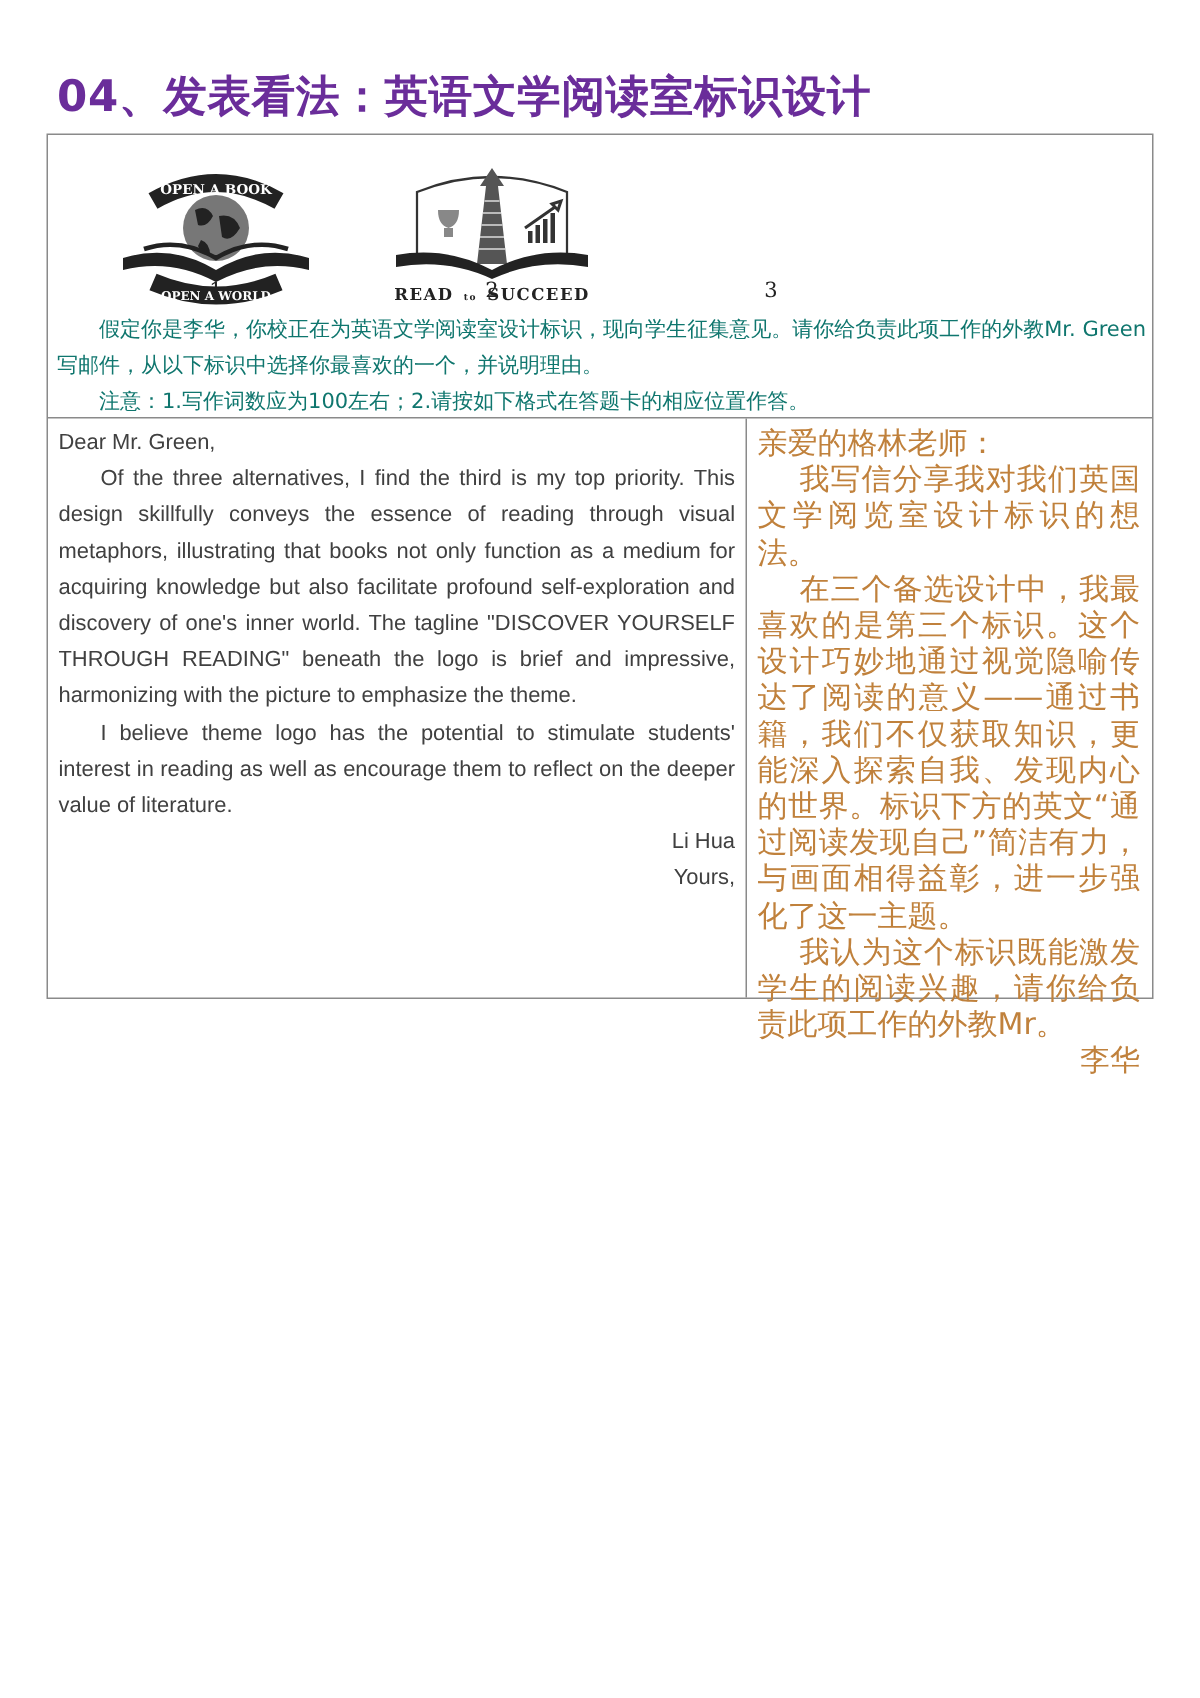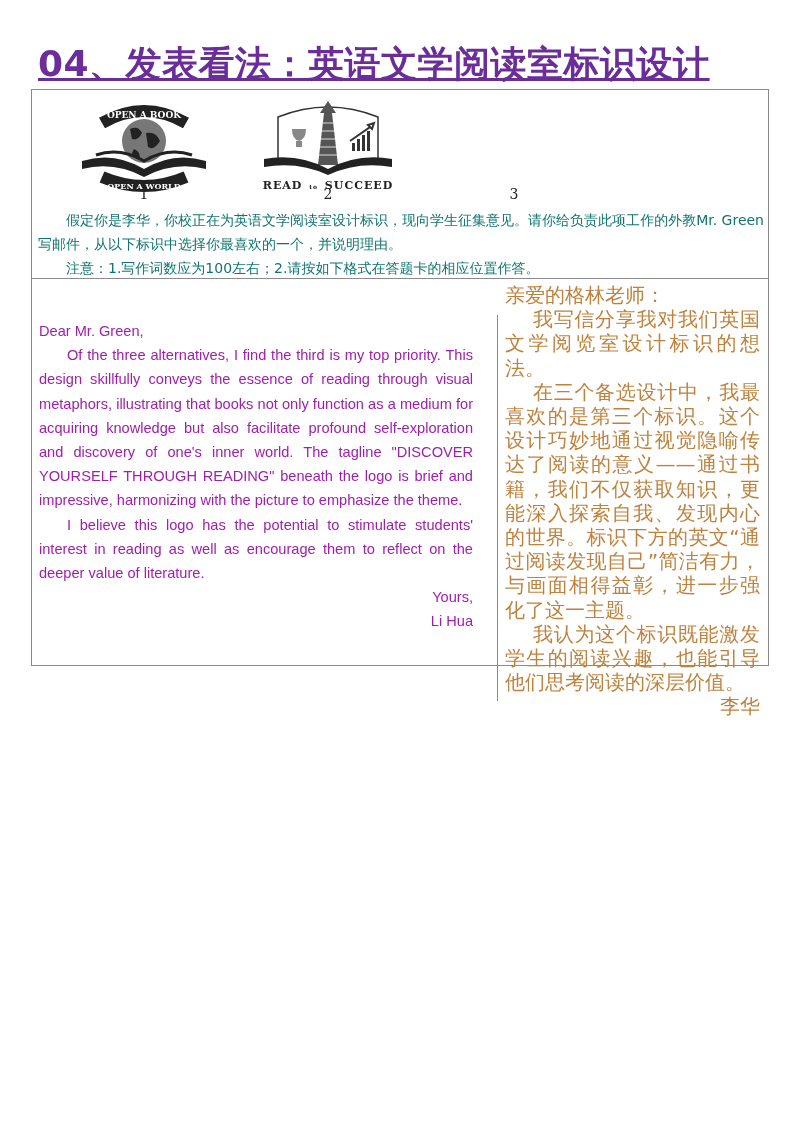--- a/index.html
+++ b/index.html
@@ -1,33 +1,33 @@
 <!DOCTYPE html>
 <html><head>
 <meta charset="utf-8">
 <style>
   html, body { margin: 0; padding: 0; background: #ffffff; }
   body { width: 800px; height: 1132px; position: relative; overflow: hidden;
          font-family: "DejaVu Sans", "Liberation Sans", sans-serif; }
-  .title { position: absolute; left: 38px; top: 44px; font-size: 36px; font-weight: bold;
-           color: #6a2d9a; letter-spacing: 0.5px; line-height: 40px; white-space: nowrap; text-decoration: underline; }
+  .title { position: absolute; left: 38px; top: 44px; font-size: 29px; font-weight: bold;
+           color: #6a2d9a; letter-spacing: 0.5px; line-height: 40px; white-space: nowrap; }
   .frame { position: absolute; left: 31px; top: 89px; width: 738px; height: 577px;
            border: 1px solid #8a8a8a; box-sizing: border-box; }
   .top-cell { position: absolute; left: 0; top: 0; width: 736px; height: 189px;
               border-bottom: 1px solid #8a8a8a; box-sizing: border-box; }
-  .logo { position: absolute; top: 9px; width: 140px; height: 112px; }
+  .logo { position: absolute; top: 20px; width: 140px; height: 112px; }
   .logo-num { position: absolute; top: 96px; width: 140px; text-align: center;
               font-family: "DejaVu Serif", "Liberation Serif", serif; font-size: 14px; color: #222; }
   .prompt { position: absolute; left: 6px; top: 118px; width: 726px; font-size: 14px;
             line-height: 24px; color: #0f766e; text-align: justify; }
   .prompt p { margin: 0; text-indent: 28px; }
   .left-col { position: absolute; left: 0; top: 189px; width: 466px; height: 386px;
               border-right: 1px solid #8a8a8a; box-sizing: border-box;
-              padding: 4px 24px 0 7px; color: #a21caf; font-family: "Liberation Sans", sans-serif;
-              font-size: 14.6px; line-height: 24.2px; text-align: justify; margin-top: 36px; }
+              padding: 4px 7px 0 7px; color: #404040; font-family: "Liberation Sans", sans-serif;
+              font-size: 14.6px; line-height: 24.2px; text-align: justify; }
   .left-col p { margin: 0; }
   .indent { text-indent: 28px; }
   .right { text-align: right; }
   .right-col { position: absolute; left: 466px; top: 189px; width: 270px; height: 386px;
                padding: 4px 8px 0 7px; box-sizing: border-box; color: #c0813c;
                font-size: 20px; line-height: 24.2px; text-align: justify; }
   .right-col p { margin: 0; }
 </style>
 </head>
 <body>
@@ -84,25 +84,25 @@
 
     <div class="prompt">
       <p>假定你是李华，你校正在为英语文学阅读室设计标识，现向学生征集意见。请你给负责此项工作的外教Mr. Green写邮件，从以下标识中选择你最喜欢的一个，并说明理由。</p>
       <p>注意：1.写作词数应为100左右；2.请按如下格式在答题卡的相应位置作答。</p>
     </div>
   </div>
 
   <div class="left-col">
     <p>Dear Mr. Green,</p>
     <p class="indent">Of the three alternatives, I find the third is my top priority. This design skillfully conveys the essence of reading through visual metaphors, illustrating that books not only function as a medium for acquiring knowledge but also facilitate profound self-exploration and discovery of one's inner world. The tagline "DISCOVER YOURSELF THROUGH READING" beneath the logo is brief and impressive, harmonizing with the picture to emphasize the theme.</p>
-    <p class="indent">I believe this logo has the potential to stimulate students' interest in reading as well as encourage them to reflect on the deeper value of literature.</p>
+    <p class="indent">I believe theme logo has the potential to stimulate students' interest in reading as well as encourage them to reflect on the deeper value of literature.</p>
+    <p class="right">Li Hua</p>
     <p class="right">Yours,</p>
-    <p class="right">Li Hua</p>
   </div>
 
   <div class="right-col">
     <p>亲爱的格林老师：</p>
     <p class="indent">我写信分享我对我们英国文学阅览室设计标识的想法。</p>
     <p class="indent">在三个备选设计中，我最喜欢的是第三个标识。这个设计巧妙地通过视觉隐喻传达了阅读的意义——通过书籍，我们不仅获取知识，更能深入探索自我、发现内心的世界。标识下方的英文“通过阅读发现自己”简洁有力，与画面相得益彰，进一步强化了这一主题。</p>
-    <p class="indent">我认为这个标识既能激发学生的阅读兴趣，也能引导他们思考阅读的深层价值。</p>
+    <p class="indent">我认为这个标识既能激发学生的阅读兴趣，请你给负责此项工作的外教Mr。</p>
     <p class="right">李华</p>
   </div>
 </div>
 
 </body></html>

